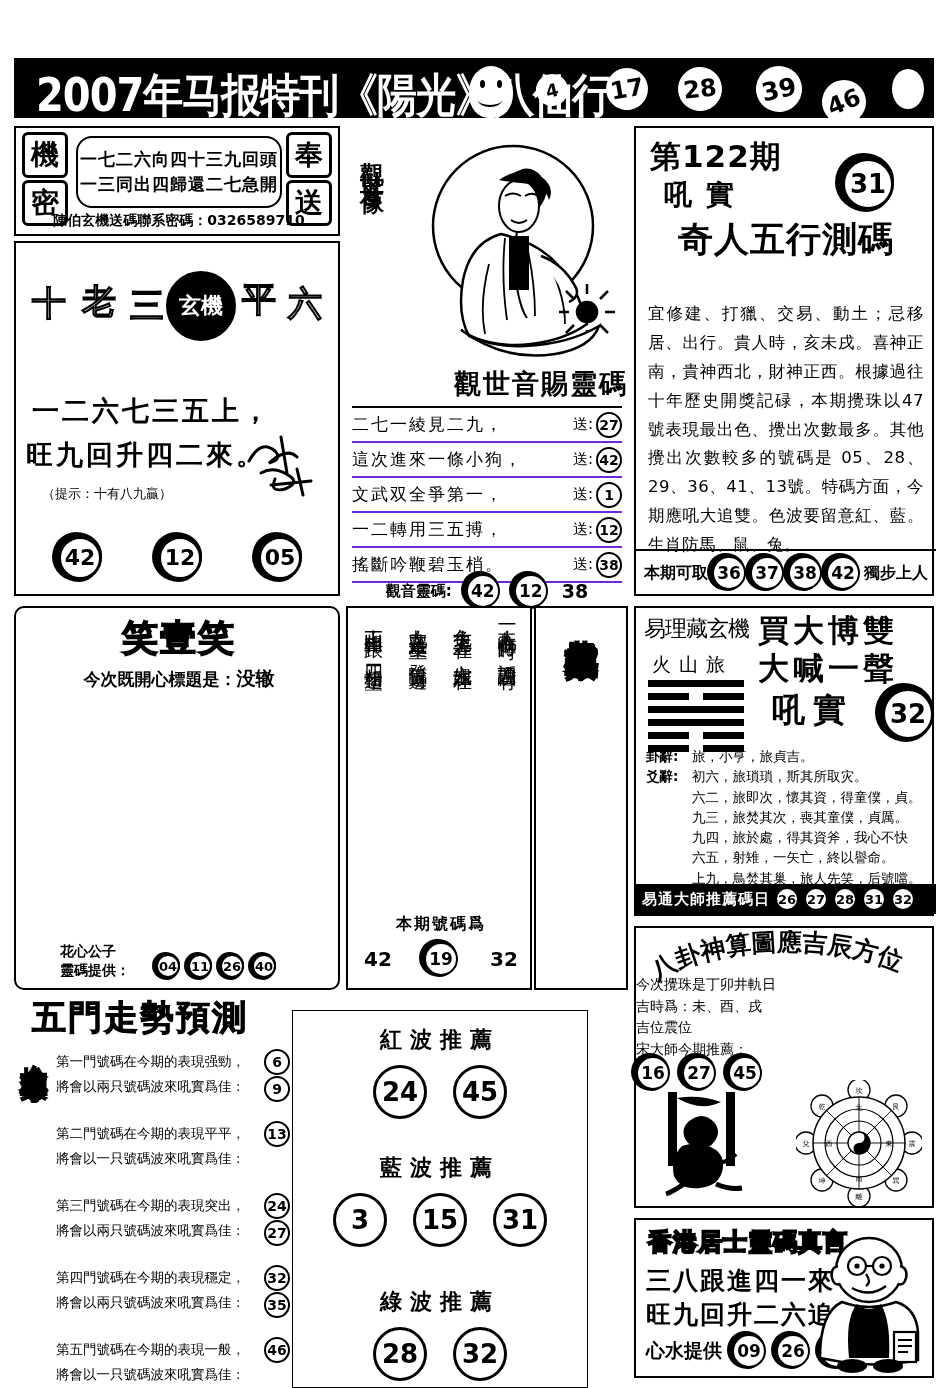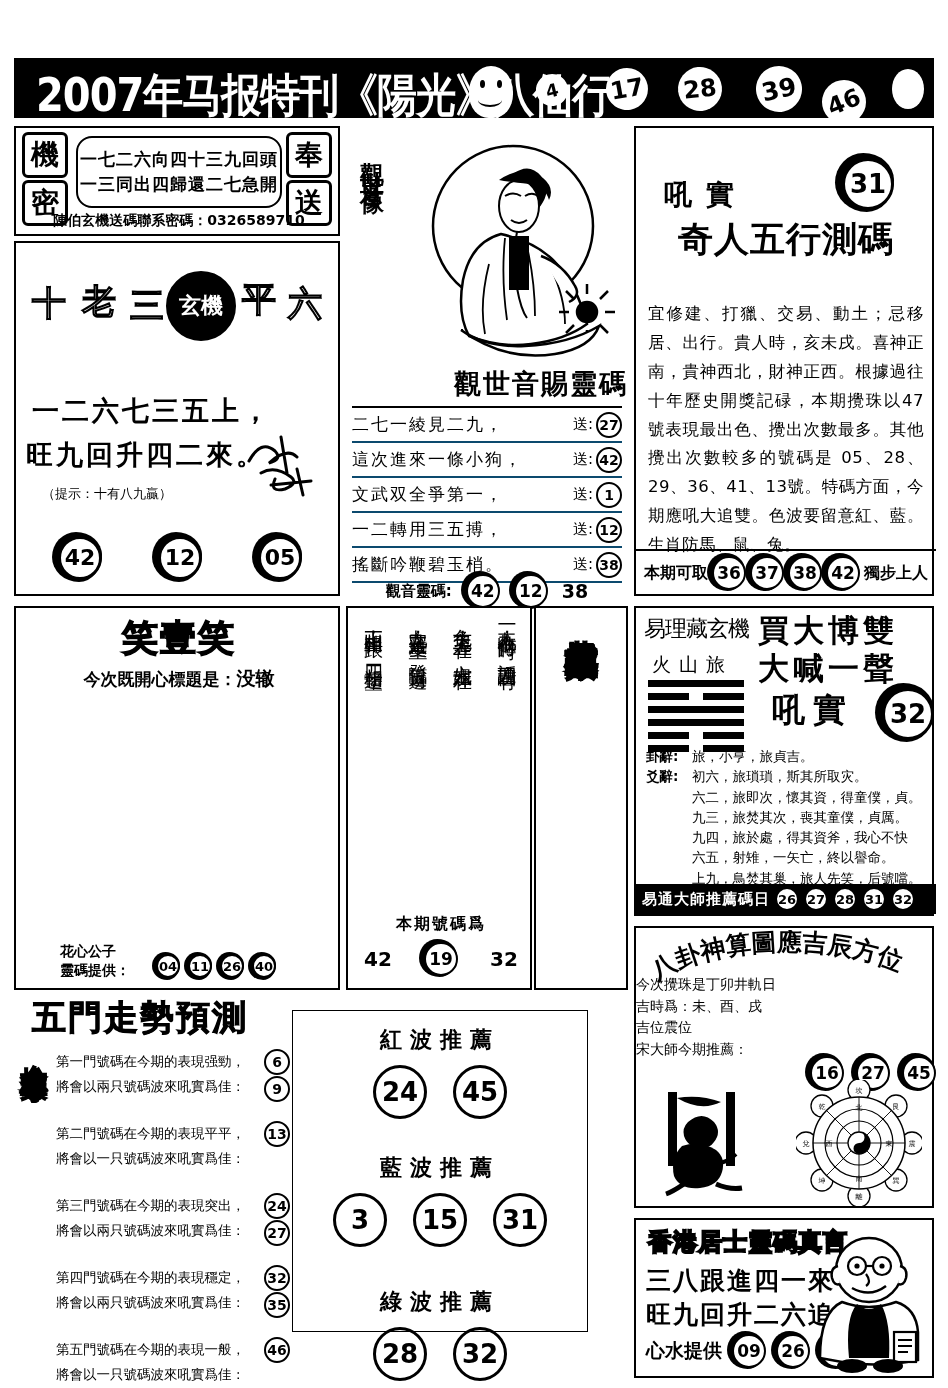--- a/index.html
+++ b/index.html
@@ -72,40 +72,40 @@
   #poem-hint{position:absolute;left:26px;top:242px;font-size:13px;}
   #scribble{position:absolute;left:225px;top:190px;width:80px;height:70px;}
   #poem-balls{position:absolute;left:14px;top:293px;width:300px;}
 
   
   #b-guanyin{left:346px;top:126px;width:282px;height:470px;border:none;}
   #gy-vtext{position:absolute;left:10px;top:16px;font-size:24px;font-weight:bold;letter-spacing:10px;}
   #gy-art{position:absolute;left:55px;top:8px;width:220px;height:230px;}
   #gy-title{position:absolute;left:0;top:240px;width:282px;text-align:right;
     font-size:27px;font-weight:bold;letter-spacing:2px;}
-  .gy-row{position:relative;height:33px;border-bottom:2px solid #0c4a6e;display:flex;align-items:center;}
+  .gy-row{position:relative;height:33px;border-bottom:2px solid #6d28d9;display:flex;align-items:center;}
   .gy-row .txt{font-size:17px;letter-spacing:2px;flex:1;}
   .gy-row .snd{font-size:15px;margin-right:3px;}
   #gy-sum{position:absolute;left:0;top:448px;width:282px;display:flex;align-items:center;
     justify-content:center;gap:14px;font-size:15px;font-weight:bold;}
 
   
   #b-main{left:634px;top:126px;width:300px;height:470px;}
   #main-issue{position:absolute;left:14px;top:8px;font-size:31px;font-weight:bold;letter-spacing:1px;}
   #main-sub{position:absolute;left:28px;top:48px;font-size:28px;font-weight:bold;letter-spacing:14px;}
   #main-ball{position:absolute;left:206px;top:30px;}
   #main-big{position:absolute;left:10px;top:88px;width:280px;text-align:center;
     font-size:35px;font-weight:bold;letter-spacing:1px;}
   #main-body{position:absolute;left:12px;top:172px;width:276px;font-size:16.5px;line-height:1.75;
     text-align:justify;letter-spacing:0.5px;}
   #main-foot{position:absolute;left:0;bottom:4px;width:300px;border-top:2px solid #000;
     padding-top:5px;display:flex;align-items:center;justify-content:center;gap:4px;font-size:16px;font-weight:bold;}
 
   
-  #b-joke{left:14px;top:606px;width:326px;height:384px;border-radius:0;}
+  #b-joke{left:14px;top:606px;width:326px;height:384px;border-radius:10px;}
   #joke-title{position:absolute;left:0;top:6px;width:326px;text-align:center;
     font-size:36px;font-weight:bold;letter-spacing:2px;-webkit-text-stroke:1.5px #000;}
   #joke-sub{position:absolute;left:0;top:58px;width:326px;text-align:center;font-size:17px;font-weight:bold;}
   #joke-body{position:absolute;left:12px;top:86px;width:302px;font-size:14.5px;line-height:1.82;
     text-align:justify;letter-spacing:0.3px;}
   #joke-credit{position:absolute;left:44px;bottom:8px;font-size:14px;font-weight:bold;line-height:1.35;}
   #joke-balls{position:absolute;left:140px;bottom:10px;display:flex;gap:8px;}
 
   
   #b-vpoem{left:346px;top:606px;width:186px;height:384px;}
@@ -138,21 +138,21 @@
   .ic-row .lab{width:46px;font-weight:bold;flex-shrink:0;}
   .ic-row .val{flex:1;}
   #ic-foot{position:absolute;left:0;bottom:0;width:300px;height:30px;background:#000;
     display:flex;align-items:center;gap:5px;padding:0 6px;box-sizing:border-box;}
   #ic-foot .lbl{color:#fff;font-size:15px;font-weight:bold;letter-spacing:1px;}
 
   
   #b-bagua{left:634px;top:926px;width:300px;height:282px;}
   #bg-arc{position:absolute;left:0;top:2px;width:300px;height:62px;}
   #bg-lines{position:absolute;left:0;top:46px;width:300px;text-align:left;font-size:14px;line-height:1.55;}
-  #bg-balls{position:absolute;left:0;top:128px;width:300px;display:flex;justify-content:flex-end;gap:12px;}
+  #bg-balls{position:absolute;left:0;top:128px;width:300px;display:flex;justify-content:flex-start;gap:12px;}
   #bg-fig{position:absolute;left:18px;top:160px;width:110px;height:110px;}
   #bg-wheel{position:absolute;left:160px;top:152px;width:126px;height:126px;}
 
   
   #b-heart{left:634px;top:1218px;width:300px;height:160px;}
   #ht-title{position:absolute;left:12px;top:6px;font-size:24px;font-weight:bold;letter-spacing:1px;
     -webkit-text-stroke:2px #000;}
   .ht-line{position:absolute;left:10px;font-size:25px;font-weight:bold;letter-spacing:2px;}
   #ht-credit{position:absolute;left:10px;top:114px;display:flex;align-items:center;gap:10px;
     font-size:19px;font-weight:bold;}
@@ -162,21 +162,21 @@
   #b-five{position:absolute;left:14px;top:995px;width:272px;height:388px;}
   #five-title{position:absolute;left:18px;top:0;font-size:34px;font-weight:bold;letter-spacing:2px;
     -webkit-text-stroke:1px #000;}
   #five-vbanner{position:absolute;left:2px;top:58px;writing-mode:vertical-rl;text-orientation:upright;
     font-size:27px;font-weight:bold;-webkit-text-stroke:1.2px #000;letter-spacing:-2px;}
   .five-item{position:absolute;left:42px;width:230px;}
   .five-item .ln{font-size:13.5px;line-height:1.85;white-space:nowrap;}
   .five-nums{position:absolute;right:-4px;top:0;display:flex;flex-direction:column;gap:1px;align-items:center;}
 
   
-  #b-waves{left:292px;top:1010px;width:296px;height:322px;}
+  #b-waves{left:292px;top:1010px;width:296px;height:378px;}
   .wave-h{text-align:center;font-size:22px;font-weight:bold;letter-spacing:8px;}
   .wave-r{display:flex;justify-content:center;gap:26px;margin-top:10px;}
 </style>
 </head>
 <body>
 
 <div id="page">
 
   <div id="masthead">
     <div id="masthead-title">2007年马报特刊《陽光》八仙行</div>
@@ -305,20 +305,21 @@
         </span>
       <span class="ball">
           <span class="blob"></span>
           <span class="disc">12</span>
         </span>
       <span style="font-size:19px">38</span>
     </div>
   </div>
 
   <div class="box" id="b-main">
+    <div id="main-issue">第122期</div>
     <div id="main-sub">吼實</div>
     <span class="ball xl" id="main-ball">
       <span class="blob"></span>
         <span class="disc">31</span>
       </span>
     <div id="main-big">奇人五行測碼</div>
     <div id="main-body">宜修建、打獵、交易、動土；忌移居、出行。貴人時，亥未戌。喜神正南，貴神西北，財神正西。根據過往十年歷史開獎記碌，本期攪珠以47號表現最出色、攪出次數最多。其他攪出次數較多的號碼是 05、28、29、36、41、13號。特碼方面，今期應吼大追雙。色波要留意紅、藍。生肖防馬、鼠、兔。</div>
     <div id="main-foot">
       <span>本期可取</span>
       <span class="ball">

